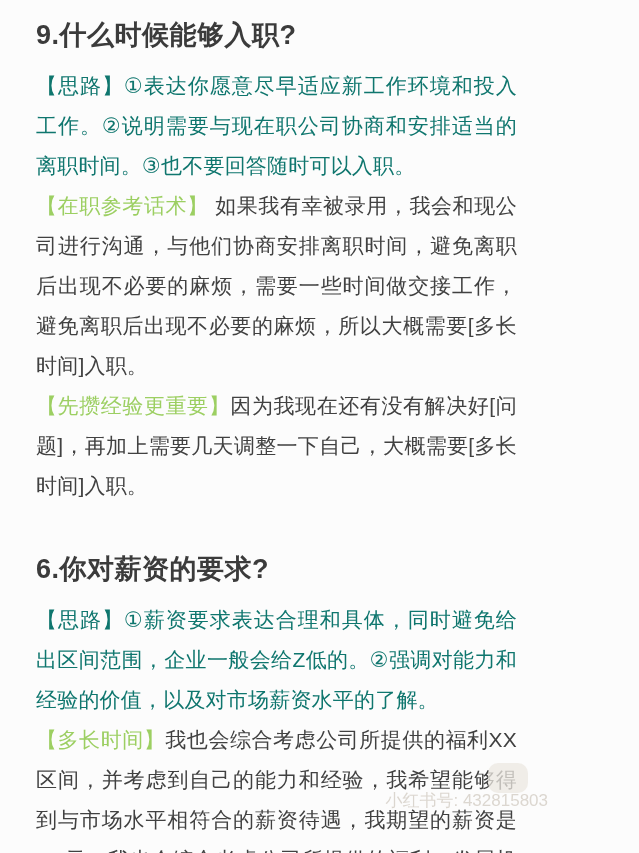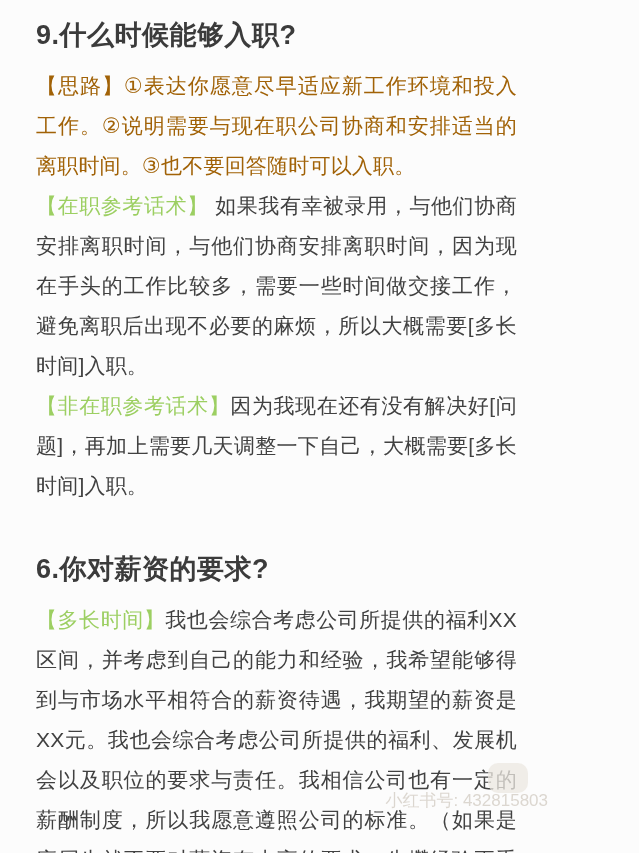--- a/index.html
+++ b/index.html
@@ -30,21 +30,21 @@
   .section-2 { margin-top: 46px; }
   p {
     margin: 0;
     font-size: 21px;
     line-height: 40px;
     text-align: justify;
     text-justify: inter-ideograph;
     color: #414141;
     letter-spacing: 0.2px;
   }
-  .red-text { color: #a16207; }
+  .red-text { color: #0f766e; }
   .label-green { color: #9ccf62; font-weight: 400; }
   .bold { font-weight: 400; }
   .watermark {
     position: absolute;
     right: 0;
     bottom: 22px;
     width: 200px;
     height: 50px;
     pointer-events: none;
   }
@@ -70,28 +70,29 @@
 </head>
 <body>
 
 <div class="page">
 
   <section class="section-1">
     <h2>9.什么时候能够入职?</h2>
 
     <p class="red-text"><span class="red-text">【思路】</span><span>①表达你愿意尽早适应新工作环境和投入工作。②说明需要与现在职公司协商和安排适当的离职时间。③也不要回答随时可以入职。</span></p>
 
-    <p><span class="label-green">【在职参考话术】</span><span> 如果我有幸被录用，与他们协商安排离职时间，与他们协商安排离职时间，因为现在手头的工作比较多，需要一些时间做交接工作，避免离职后出现不必要的麻烦，所以大概需要[多长时间]入职。</span></p>
+    <p><span class="label-green">【在职参考话术】</span><span> 如果我有幸被录用，我会和现公司进行沟通，与他们协商安排离职时间，避免离职后出现不必要的麻烦，需要一些时间做交接工作，避免离职后出现不必要的麻烦，所以大概需要[多长时间]入职。</span></p>
 
-    <p><span class="label-green">【非在职参考话术】</span><span>因为我现在还有没有解决好[问题]，再加上需要几天调整一下自己，大概需要[多长时间]入职。</span></p>
+    <p><span class="label-green">【先攒经验更重要】</span><span>因为我现在还有没有解决好[问题]，再加上需要几天调整一下自己，大概需要[多长时间]入职。</span></p>
   </section>
 
   <section class="section-2">
     <h2>6.你对薪资的要求?</h2>
 
+    <p class="red-text"><span class="red-text">【思路】</span><span>①薪资要求表达合理和具体，同时避免给出区间范围，企业一般会给Z低的。②强调对能力和经验的价值，以及对市场薪资水平的了解。</span></p>
 
     <p><span class="label-green">【多长时间】</span><span>我也会综合考虑公司所提供的福利</span><span class="bold">XX区间</span><span>，并考虑到自己的能力和经验，我希望能够得到与市场水平相符合的薪资待遇，我期望的薪资是XX元。我也会综合考虑公司所提供的福利、发展机会以及职位的要求与责任。我相信公司也有一定的薪酬制度，所以我愿意遵照公司的标准。（如果是应届生就不要对薪资有太高的要求，先攒经验更重要）也想请问一下本岗位的薪资制度</span></p>
   </section>
 
   <div class="watermark">
     <div class="wm-blob"></div>
     <div class="wm-text">小红书号: 432815803</div>
   </div>
 
 </div>

